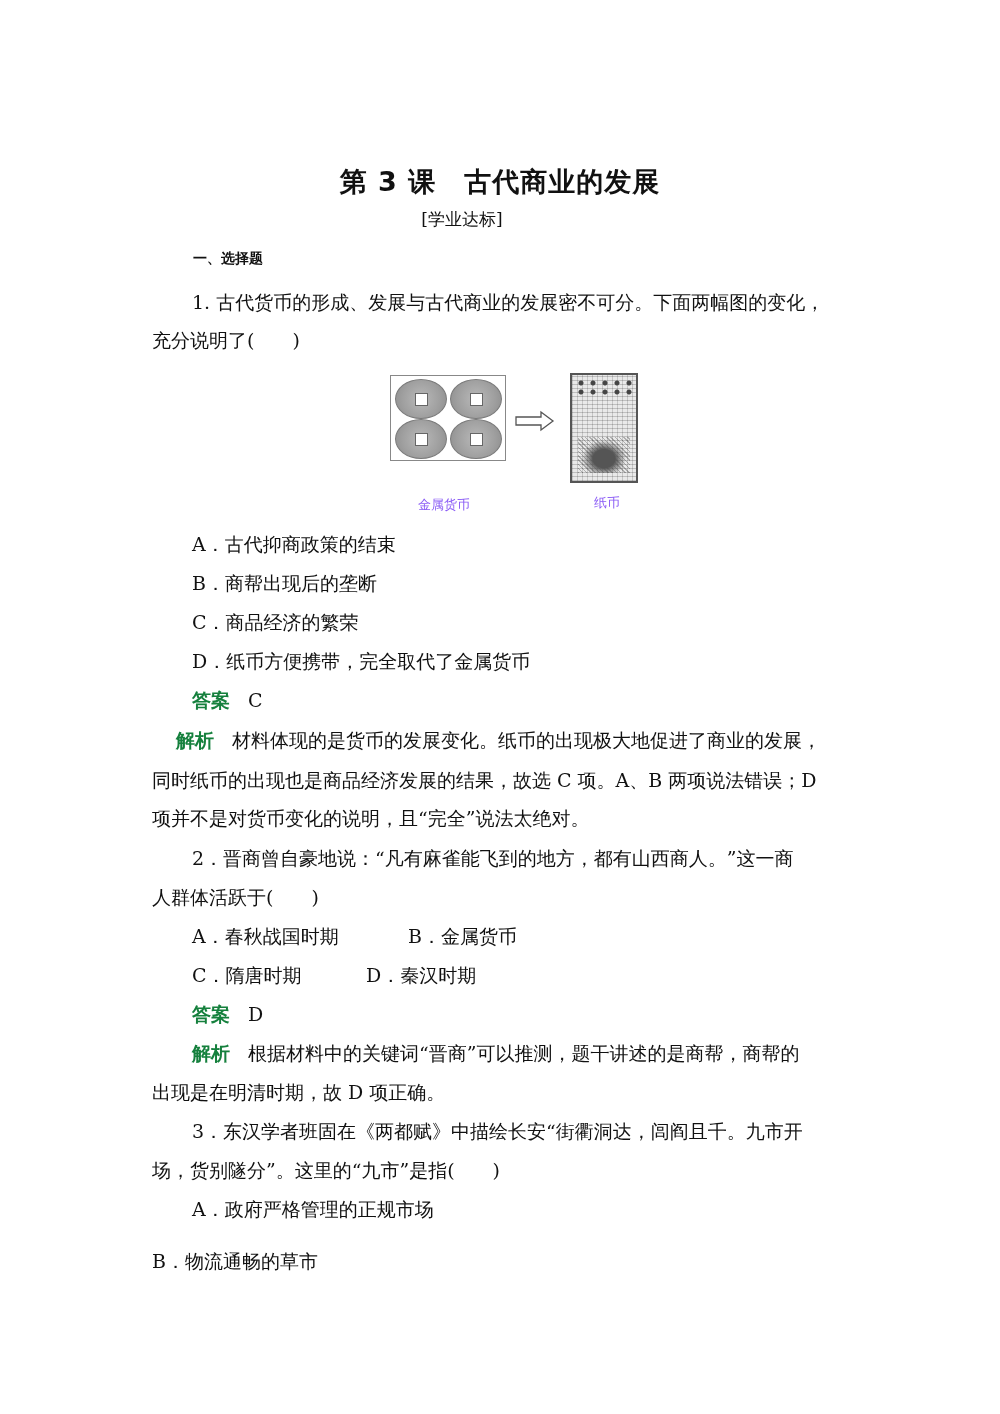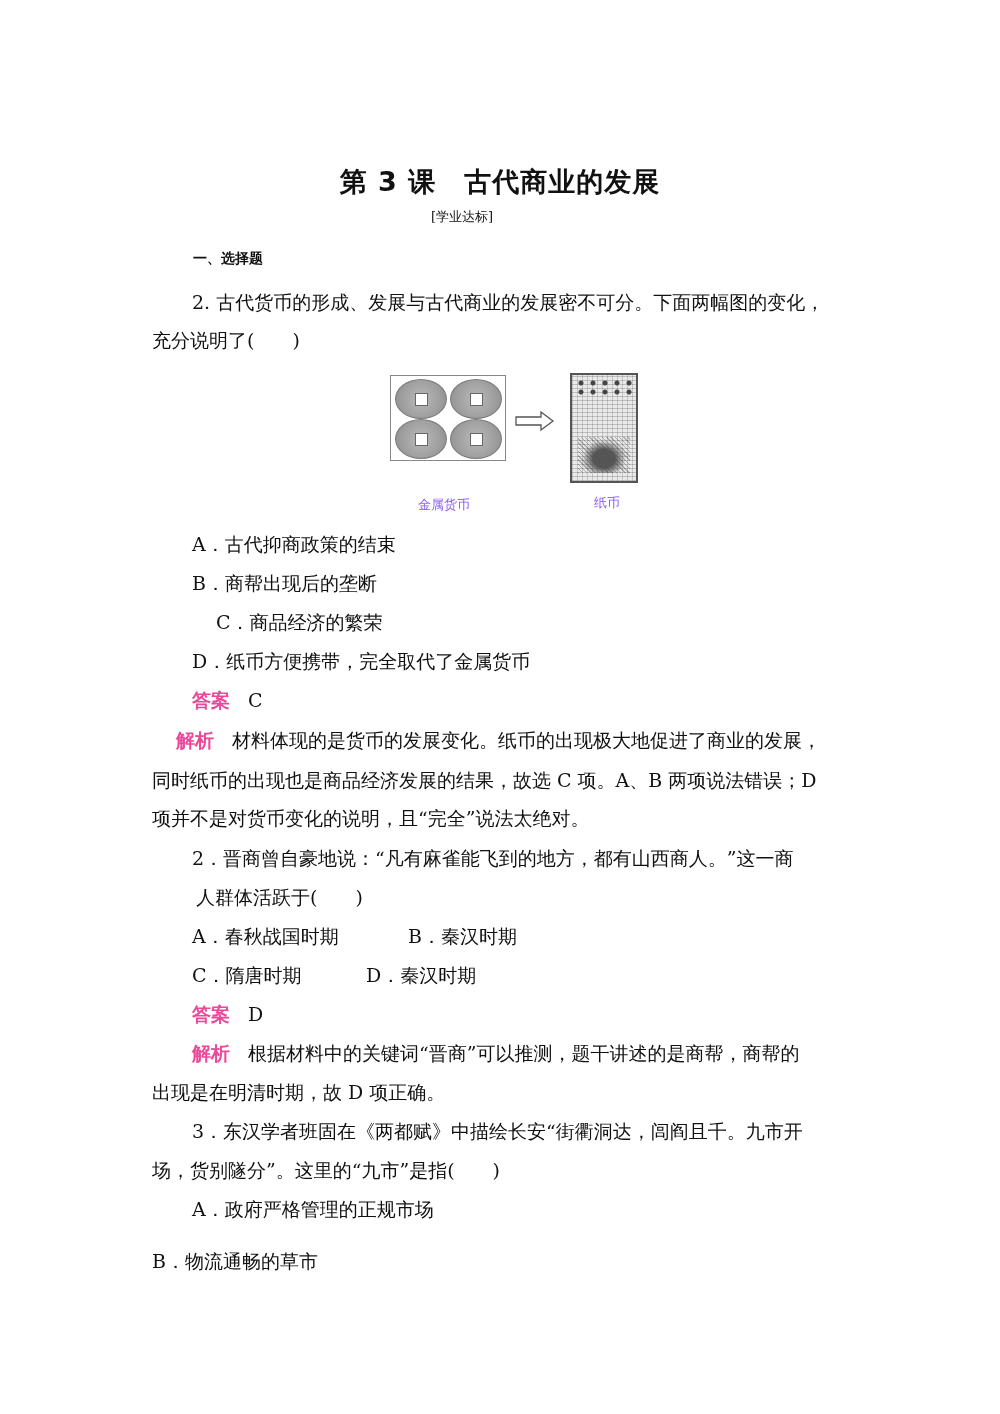--- a/index.html
+++ b/index.html
@@ -9,24 +9,24 @@
       color: #111111;
     }
     .abs { position: absolute; white-space: nowrap; }
     .title {
       top: 118px; left: 0; width: 1000px; text-align: center;
       font-size: 27px; font-weight: bold; letter-spacing: 1px;
       font-family: "DejaVu Sans", "Liberation Sans", sans-serif;
       margin-top: 46px;
     }
     .title .gap { display: inline-block; width: 28px; }
-    .subtitle { top: 208px; left: 0; width: 924px; text-align: center; font-size: 13px; }
+    .subtitle { top: 208px; left: 0; width: 924px; text-align: center; font-size: 17px; }
     .line { font-size: 19px; line-height: 24px; }
     .sec-head { font-weight: bold; font-family: "DejaVu Sans", "Liberation Sans", sans-serif; font-size: 14px; }
-    .red { color: #ec4899; font-weight: bold; font-family: "DejaVu Sans", "Liberation Sans", sans-serif; text-align: right; }
+    .red { color: #15803d; font-weight: bold; font-family: "DejaVu Sans", "Liberation Sans", sans-serif; text-align: right; }
     
     .coins-box {
       left: 390px; top: 375px; width: 114px; height: 84px;
       border: 1px solid #888; background: #fff;
     }
     .coin {
       position: absolute; width: 50px; height: 38px; border-radius: 50%;
       background: radial-gradient(circle, #b9b9b9 0%, #9f9f9f 60%, #8a8a8a 100%);
       border: 1px solid #7a7a7a;
     }
@@ -60,21 +60,21 @@
 <body>
 
 <div class="abs title">
   <span>第 3 课</span><span class="gap"></span><span>古代商业的发展</span>
 </div>
 
 <div class="abs subtitle">[学业达标]</div>
 
 <div class="abs sec-head" style="left:193px; top:250px;">一、选择题</div>
 
-<div class="abs line" style="left:192px; top:290px;">2. 古代货币的形成、发展与古代商业的发展密不可分。下面两幅图的变化，</div>
+<div class="abs line" style="left:192px; top:290px;">1. 古代货币的形成、发展与古代商业的发展密不可分。下面两幅图的变化，</div>
 <div class="abs line" style="left:152px; top:328px;">充分说明了(　　)</div>
 
 <div class="abs coins-box">
   <div class="coin" style="left:4px; top:3px;"></div>
   <div class="coin" style="left:59px; top:3px;"></div>
   <div class="coin" style="left:4px; top:43px;"></div>
   <div class="coin" style="left:59px; top:43px;"></div>
 </div>
 <div class="abs arrow">
   <svg width="40" height="22" viewBox="0 0 40 22">
@@ -83,36 +83,36 @@
 </div>
 <div class="abs note">
   <div class="rosettes"></div>
   <div class="scene"></div>
 </div>
 <div class="abs caption" style="left:418px; top:496px;">金属货币</div>
 <div class="abs caption" style="left:594px; top:494px;">纸币</div>
 
 <div class="abs line" style="left:192px; top:532px;">A．古代抑商政策的结束</div>
 <div class="abs line" style="left:192px; top:571px;">B．商帮出现后的垄断</div>
-<div class="abs line" style="left:192px; top:610px;margin-left:24px;">C．商品经济的繁荣</div>
+<div class="abs line" style="left:192px; top:610px;">C．商品经济的繁荣</div>
 <div class="abs line" style="left:192px; top:649px;">D．纸币方便携带，完全取代了金属货币</div>
 
 <div class="abs line" style="left:192px; top:688px;">
   <span class="red">答案</span><span style="display:inline-block;width:18px;"></span><span>C</span>
 </div>
 <div class="abs line" style="left:176px; top:728px;">
   <span class="red">解析</span><span style="display:inline-block;width:18px;"></span><span>材料体现的是货币的发展变化。纸币的出现极大地促进了商业的发展，</span>
 </div>
 <div class="abs line" style="left:152px; top:768px;">同时纸币的出现也是商品经济发展的结果，故选 C 项。A、B 两项说法错误；D</div>
 <div class="abs line" style="left:152px; top:806px;">项并不是对货币变化的说明，且“完全”说法太绝对。</div>
 
 <div class="abs line" style="left:192px; top:846px;">2．晋商曾自豪地说：“凡有麻雀能飞到的地方，都有山西商人。”这一商</div>
-<div class="abs line" style="left:152px; top:885px;margin-left:44px;">人群体活跃于(　　)</div>
+<div class="abs line" style="left:152px; top:885px;">人群体活跃于(　　)</div>
 <div class="abs line" style="left:192px; top:924px;">A．春秋战国时期</div>
-<div class="abs line" style="left:408px; top:924px;">B．秦汉时期</div>
+<div class="abs line" style="left:408px; top:924px;">B．金属货币</div>
 <div class="abs line" style="left:192px; top:963px;">C．隋唐时期</div>
 <div class="abs line" style="left:366px; top:963px;">D．秦汉时期</div>
 <div class="abs line" style="left:192px; top:1002px;">
   <span class="red">答案</span><span style="display:inline-block;width:18px;"></span><span>D</span>
 </div>
 <div class="abs line" style="left:192px; top:1041px;">
   <span class="red">解析</span><span style="display:inline-block;width:18px;"></span><span>根据材料中的关键词“晋商”可以推测，题干讲述的是商帮，商帮的</span>
 </div>
 <div class="abs line" style="left:152px; top:1080px;">出现是在明清时期，故 D 项正确。</div>
 

